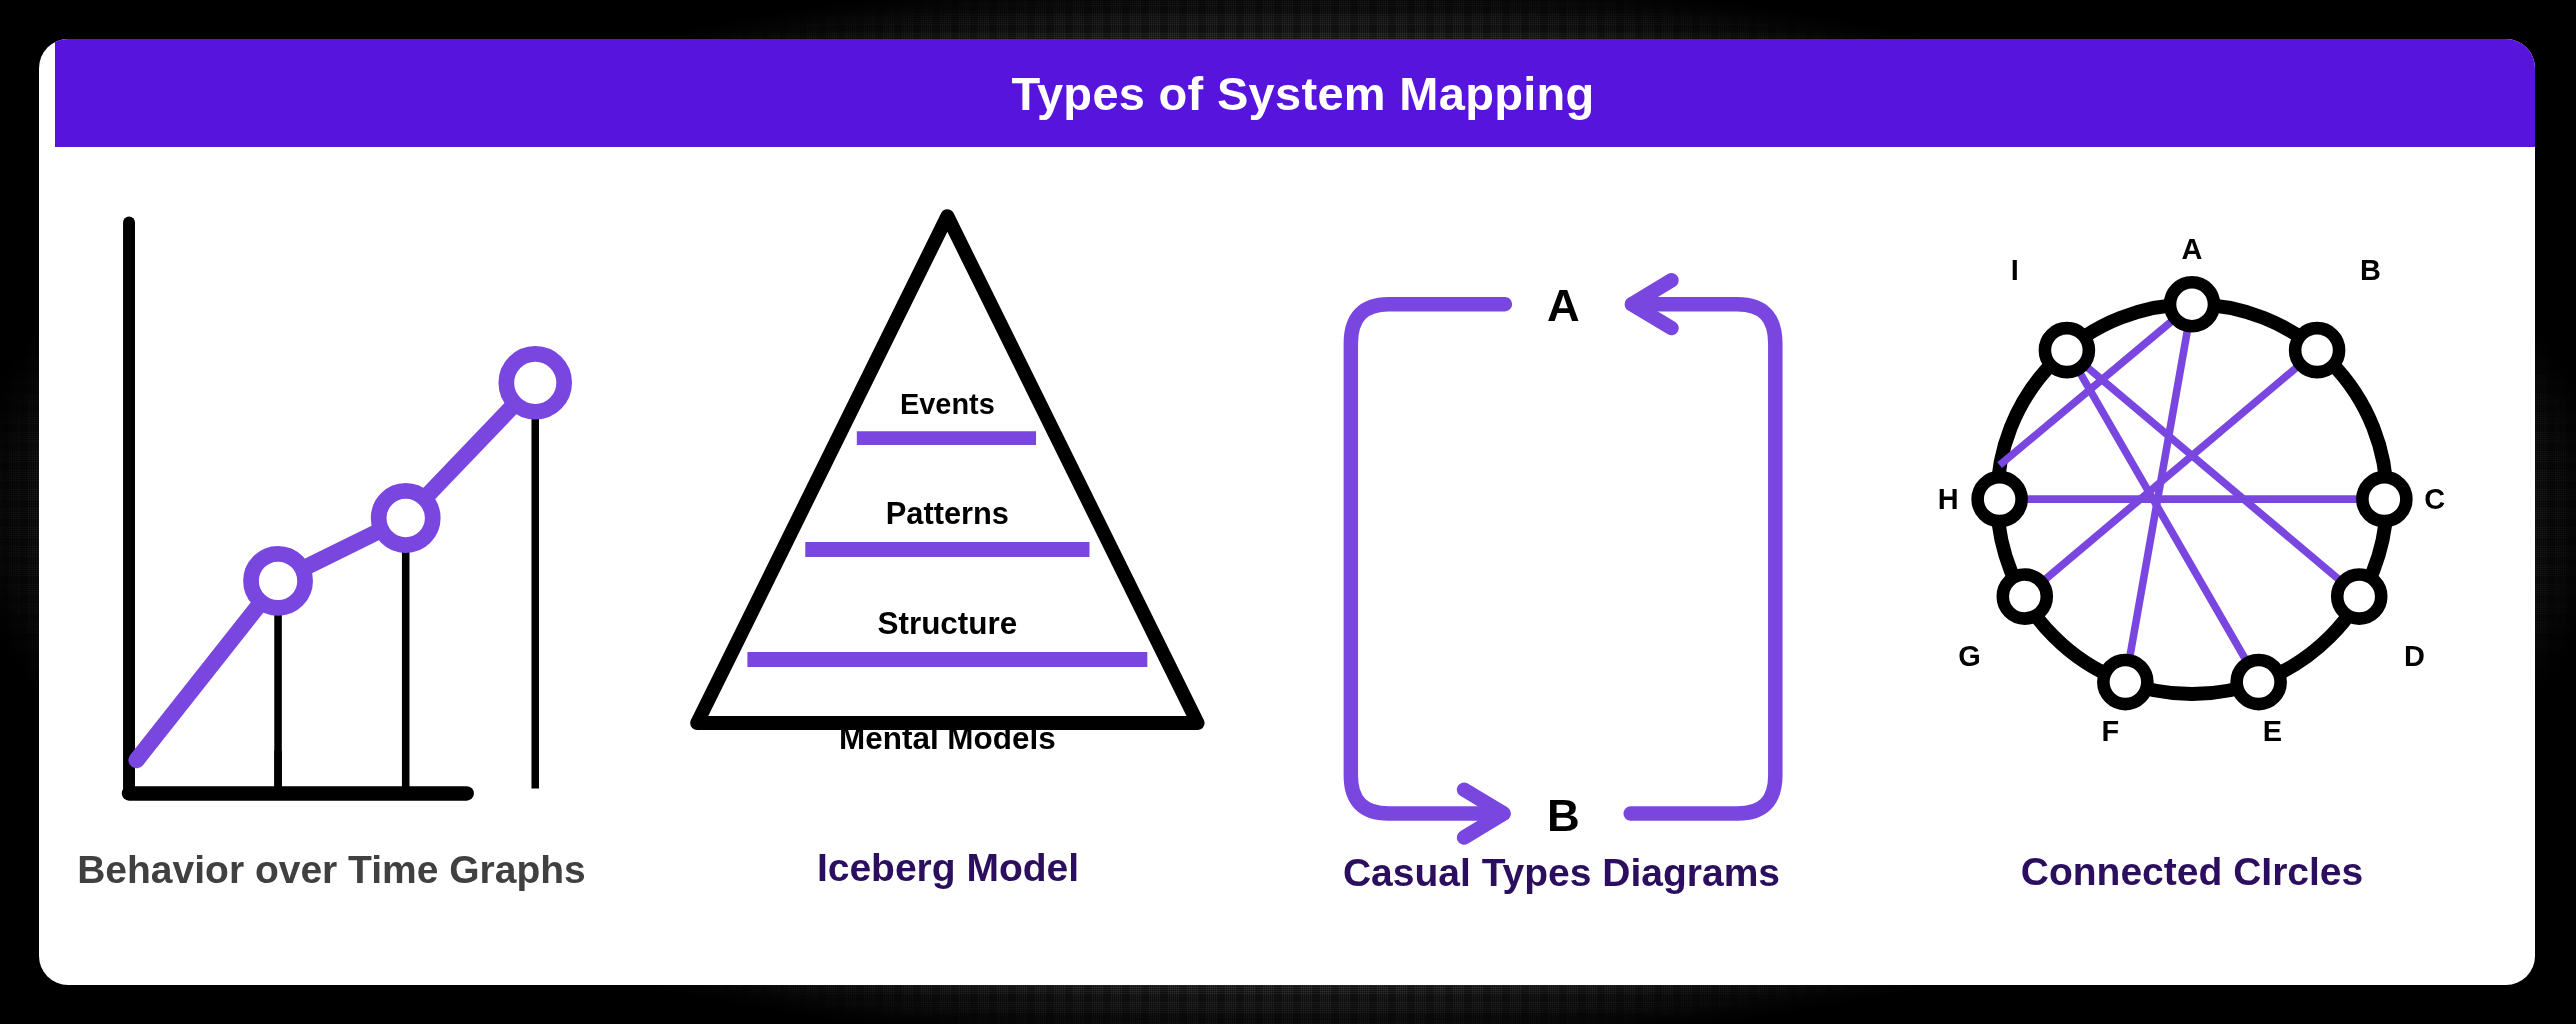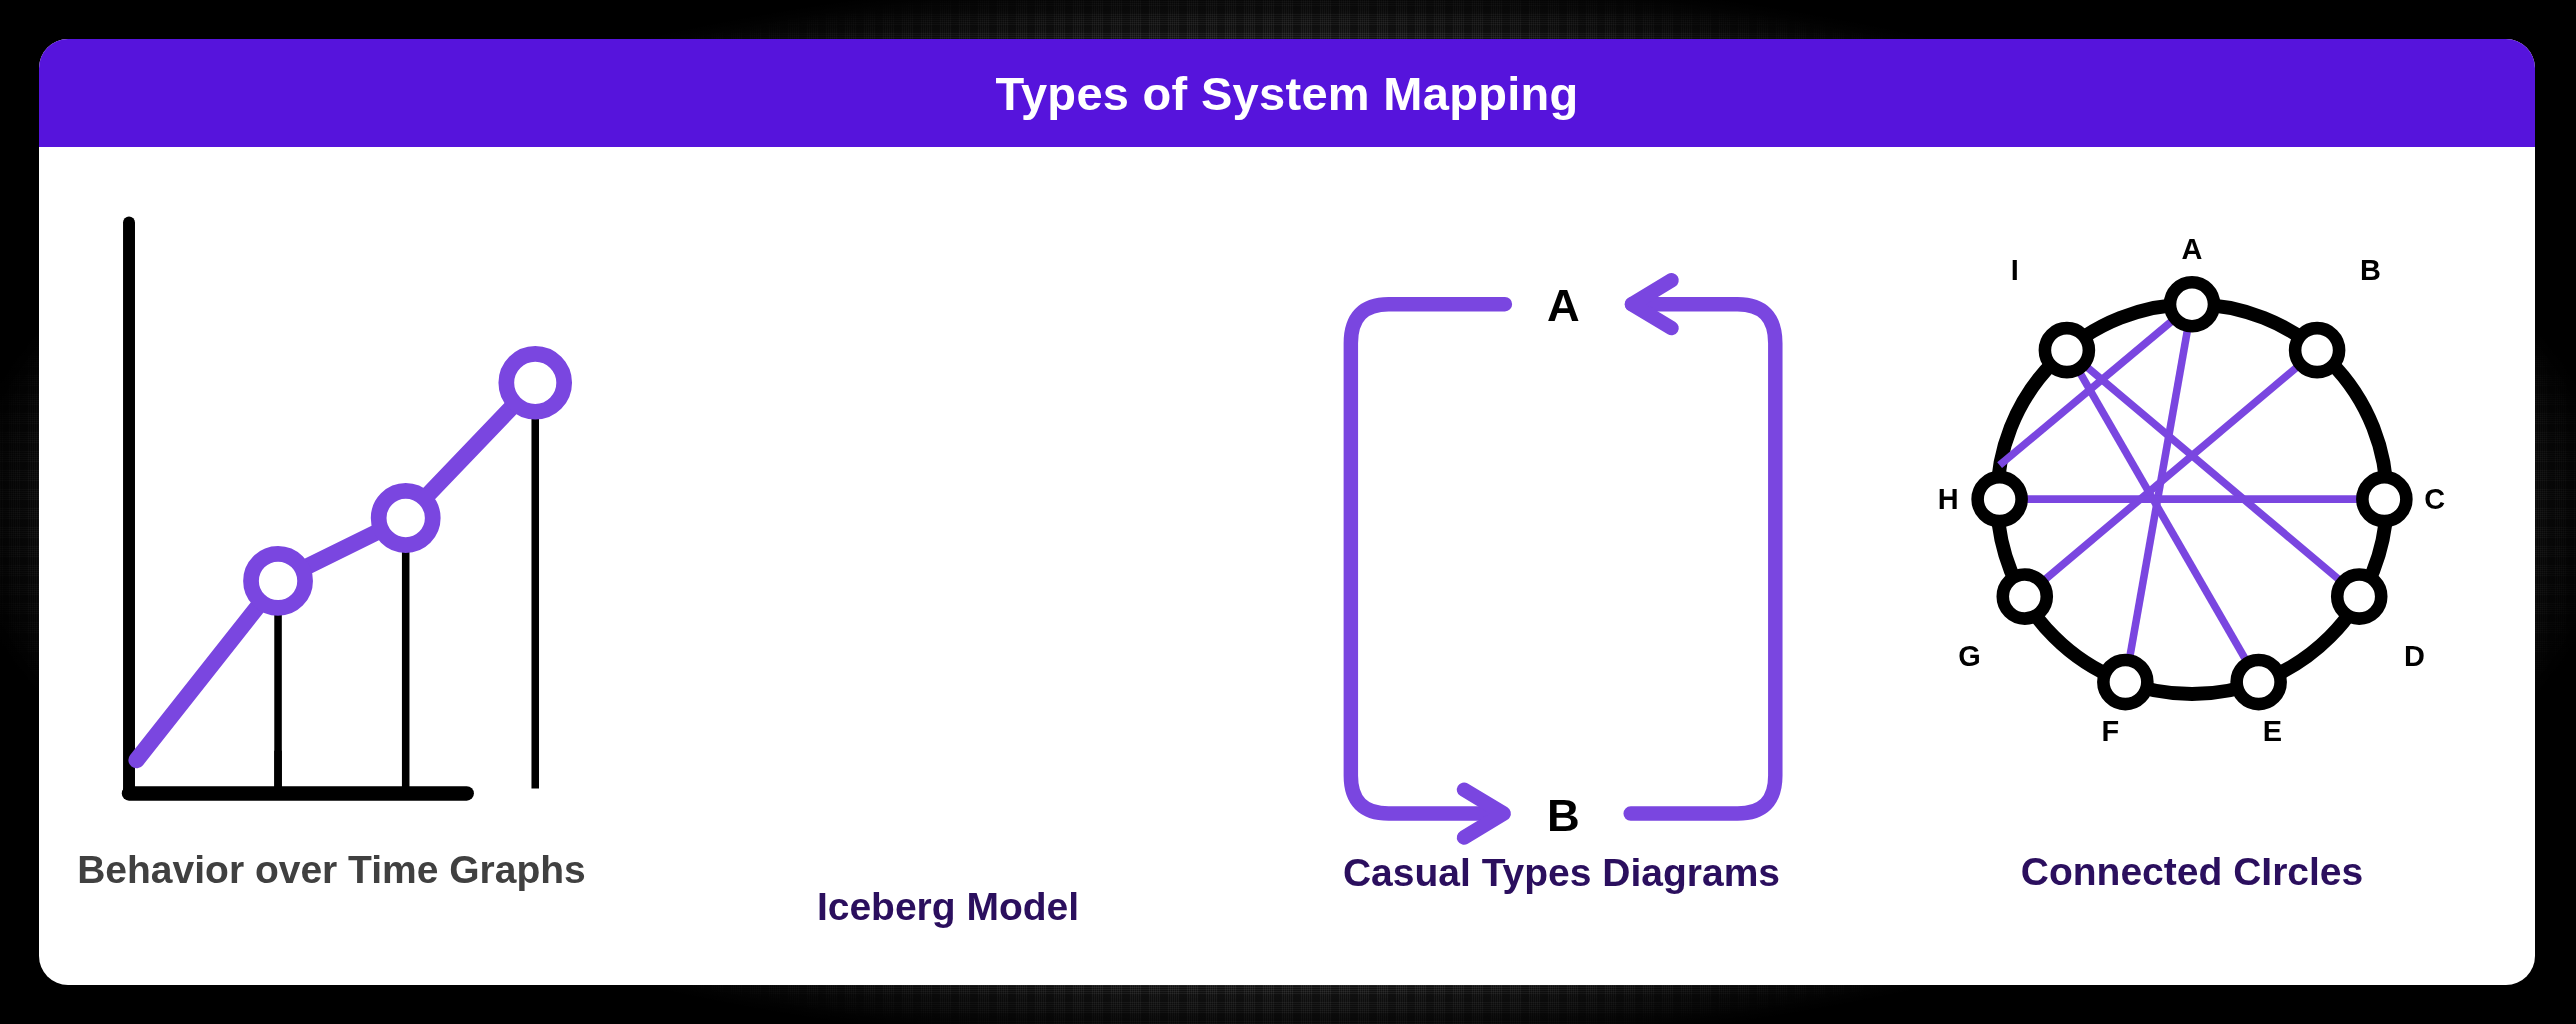--- a/index.html
+++ b/index.html
@@ -16,39 +16,39 @@
   #noise2{position:absolute;left:0;top:0;width:2576px;height:1024px;
           background-image:
             repeating-linear-gradient(0deg, rgba(255,255,255,.10) 0 0.6px, rgba(0,0,0,0) 0.6px 1.9px),
             repeating-linear-gradient(90deg, rgba(255,255,255,.10) 0 0.6px, rgba(0,0,0,0) 0.6px 1.9px);
           -webkit-mask-image: radial-gradient(ellipse 1371px 553px at 50% 50%, rgba(0,0,0,0) 62%, #000 80%, rgba(0,0,0,0) 97%);
           mask-image: radial-gradient(ellipse 1371px 553px at 50% 50%, rgba(0,0,0,0) 62%, #000 80%, rgba(0,0,0,0) 97%);}
 
   #card{position:absolute;left:39px;top:39px;width:2496px;height:946px;
         background:#fff;border-radius:29px;overflow:hidden;}
 
-  #titlebar{position:absolute;left:0;top:0;width:2496px;height:108px;
+  #titlebar{position:absolute;left:16px;top:0;width:2496px;height:108px;
             display:flex;align-items:center;justify-content:center;}
   #titlebar .t{color:#ffffff;font-size:47px;font-weight:bold;letter-spacing:0.3px;}
 
   #panels{position:absolute;left:0;top:108px;width:2496px;height:838px;}
 
   .panel{position:absolute;top:0;height:838px;}
   .art{position:absolute;left:0;top:0;width:100%;height:698px;}
   .caption{position:absolute;left:0;width:100%;text-align:center;
            color:#2b0f5e;font-size:39px;font-weight:bold;}
 
   
   #p1{left:0;width:585px;}
   #p2{left:585px;width:648px;}
   #p3{left:1233px;width:579px;}
   #p4{left:1811px;width:684px;}
 
   #p1 .caption{top:701px;}
-  #p2 .caption{top:699px;margin-top:39px;}
+  #p2 .caption{top:699px;}
   #p3 .caption{top:704px;}
   #p4 .caption{top:703px;text-align:center;}
 
   svg{display:block;overflow:visible;}
 </style>
 </head>
 <body>
 
 <div id="root">
   <div id="noise"></div>
@@ -79,20 +79,35 @@
 
             <circle cx="380" cy="690" r="43" fill="#fff" stroke="#7a46e0" stroke-width="25"></circle>
             <circle cx="583" cy="590" r="43" fill="#fff" stroke="#7a46e0" stroke-width="25"></circle>
             <circle cx="789" cy="375" r="46" fill="#fff" stroke="#7a46e0" stroke-width="25"></circle>
           </svg>
         </div>
         <div class="caption" style="color: #404040;">Behavior over Time Graphs</div>
       </div>
 
       <div class="panel" id="p2">
+        <div class="art">
+          <svg viewBox="0 0 1030 1110" width="648" height="698">
+
+            <line x1="370" y1="463" x2="655" y2="463" stroke="#7a46e0" stroke-width="22"></line>
+            <line x1="288" y1="640" x2="740" y2="640" stroke="#7a46e0" stroke-width="24"></line>
+            <line x1="196" y1="815" x2="832" y2="815" stroke="#7a46e0" stroke-width="24"></line>
+
+            <polygon points="514,110 912,916 116,916" fill="none" stroke="#000" stroke-width="22" stroke-linejoin="round"></polygon>
+
+            <text x="514" y="425" text-anchor="middle" font-family="Liberation Sans, sans-serif" font-size="46" font-weight="bold" fill="#000">Events</text>
+            <text x="514" y="600" text-anchor="middle" font-family="Liberation Sans, sans-serif" font-size="49" font-weight="bold" fill="#000">Patterns</text>
+            <text x="514" y="775" text-anchor="middle" font-family="Liberation Sans, sans-serif" font-size="50" font-weight="bold" fill="#000">Structure</text>
+            <text x="514" y="957" text-anchor="middle" font-family="Liberation Sans, sans-serif" font-size="50" font-weight="bold" fill="#000">Mental Models</text>
+          </svg>
+        </div>
         <div class="caption" style="color: rgb(43, 15, 94);">Iceberg Model</div>
       </div>
 
       <div class="panel" id="p3">
         <div class="art">
           <svg viewBox="0 0 920 1110" width="579" height="698">
 
             <path d="M 370 250 L 185 250 Q 125 250 125 312 L 125 1000 Q 125 1060 185 1060 L 352 1060" fill="none" stroke="#7a46e0" stroke-width="23" stroke-linecap="round"></path>
             <path d="M 305 1022 L 368 1060 L 305 1098" fill="none" stroke="#7a46e0" stroke-width="23" stroke-linecap="round" stroke-linejoin="round"></path>
 

